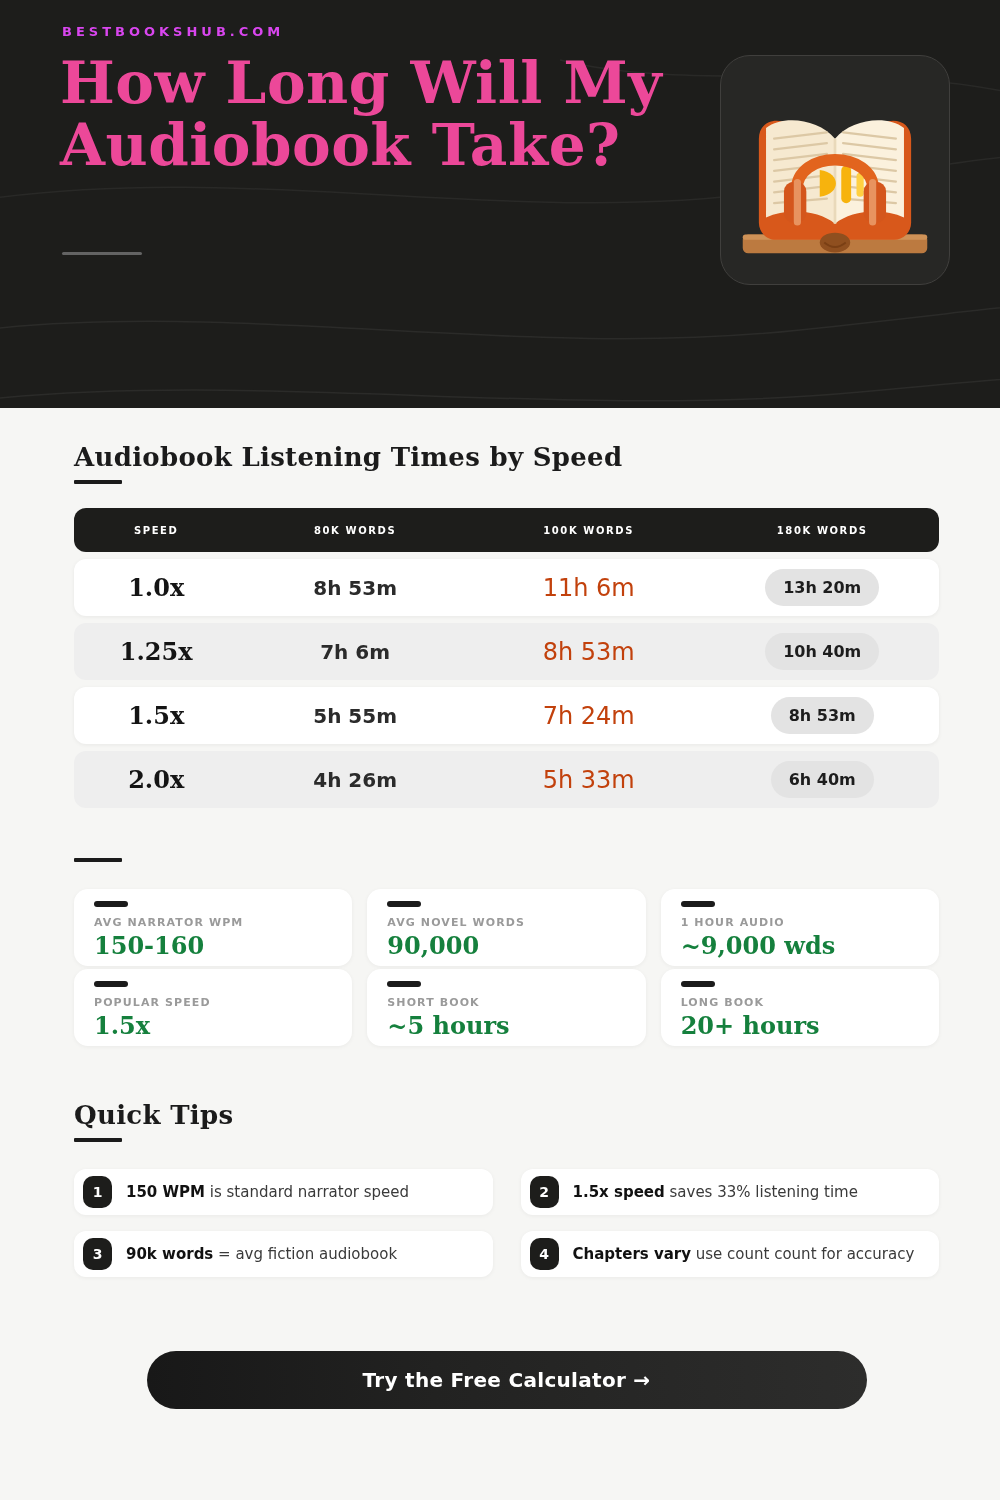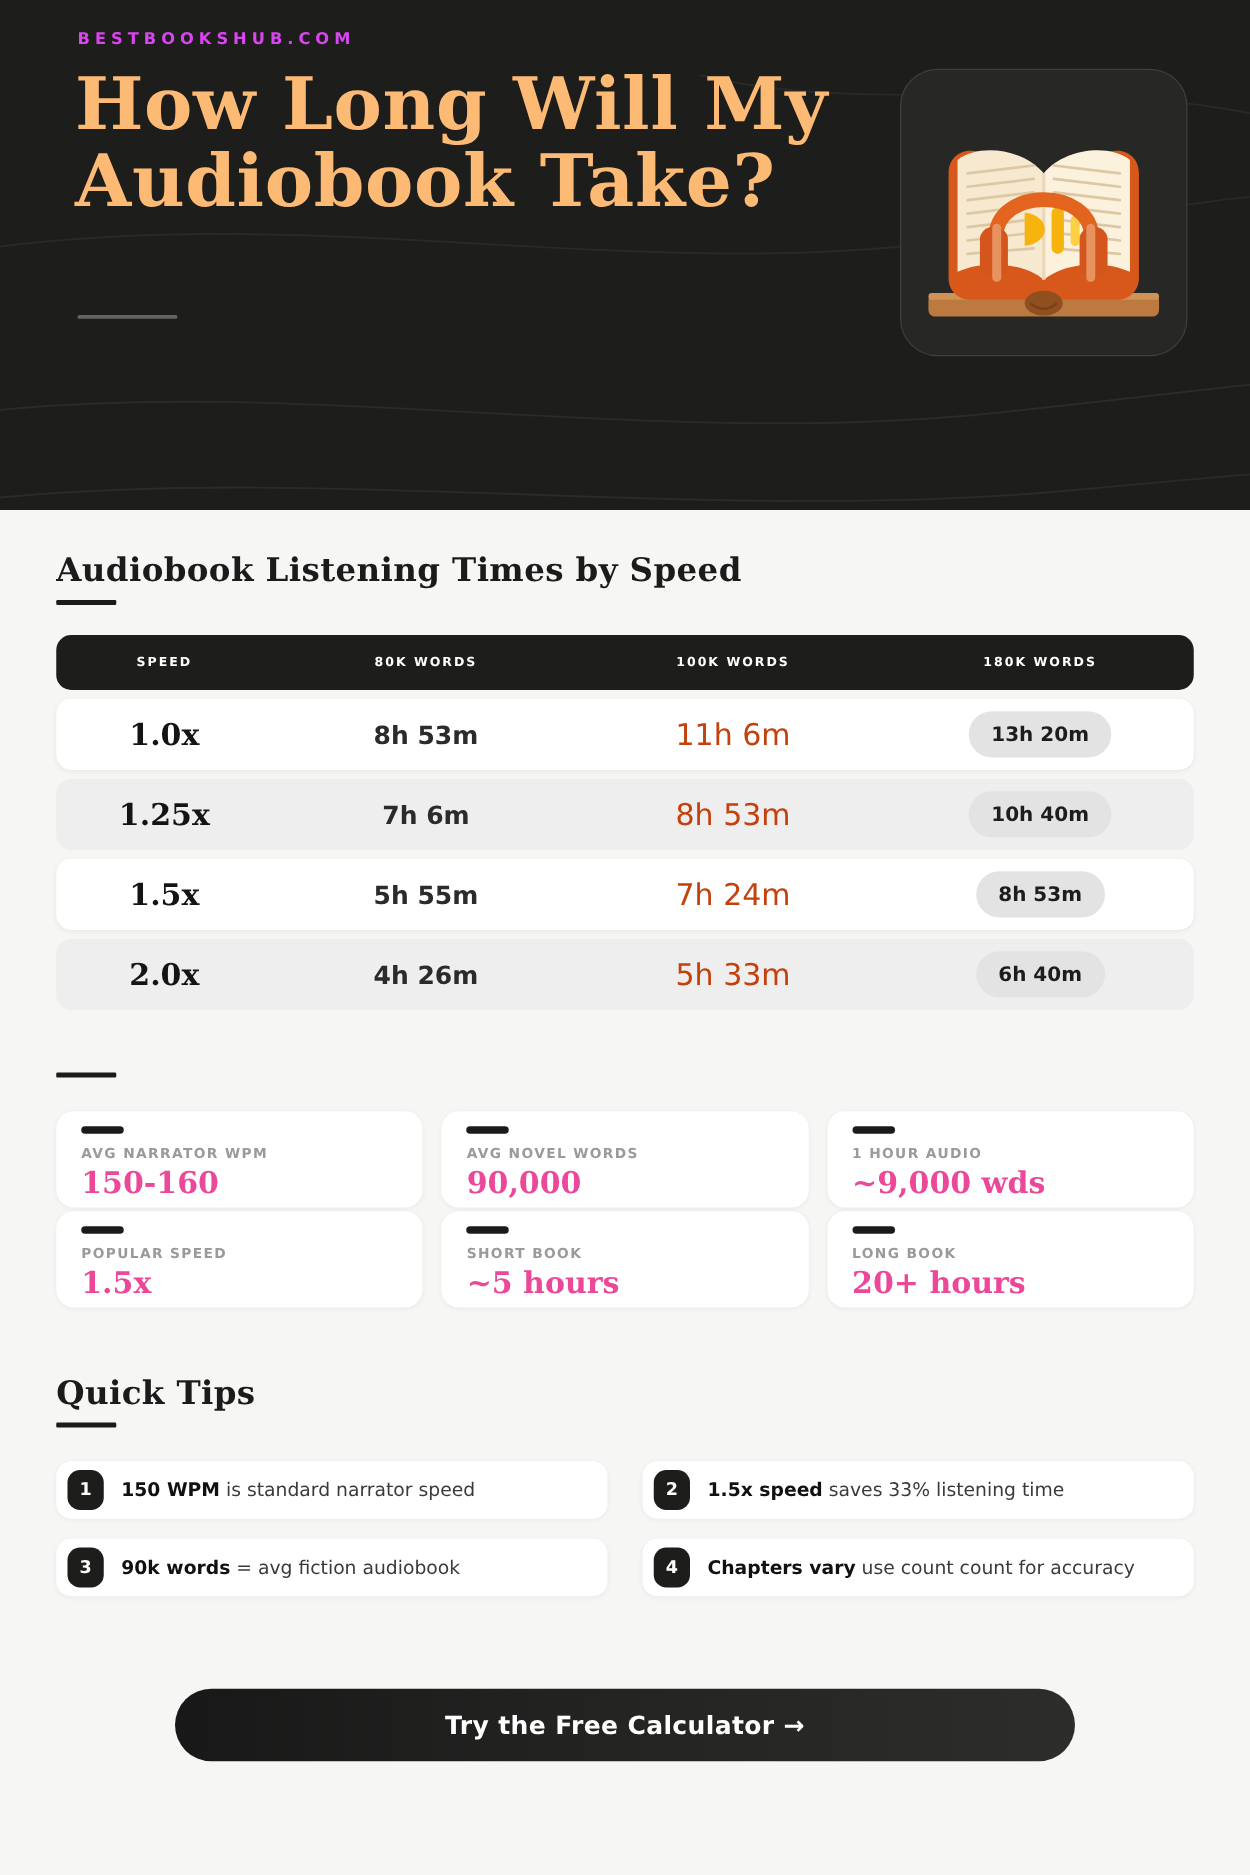--- a/index.html
+++ b/index.html
@@ -12,37 +12,37 @@
   
   .hero { position:relative; height:408px; background:#1d1d1b; color:#fff; }
   .hero-curves { position:absolute; inset:0; width:100%; height:100%; }
   .site-name {
     position:absolute; left:62px; top:24px;
     font-size:13px; font-weight:bold; letter-spacing:4px; color:#d946ef;
   }
   .headline {
     position:absolute; left:60px; top:52px; width:640px;
     font-family:"DejaVu Serif", serif; font-weight:bold;
-    font-size:58px; line-height:1.07; color:#fdba74; letter-spacing:0.5px;
+    font-size:58px; line-height:1.07; color:#ec4899; letter-spacing:0.5px;
   }
   .subtitle {
     position:absolute; left:62px; top:220px;
     font-size:19px; letter-spacing:1px; color:#9a9a9a;
   }
   .subtitle-rule {
     position:absolute; left:62px; top:252px;
     width:80px; height:3px; background:#636363; border-radius:2px;
   }
   .icon-tile {
     position:absolute; left:720px; top:55px; width:230px; height:230px;
     background:#272725; border:1px solid #403f3d; border-radius:30px;
     display:flex; align-items:center; justify-content:center;
   }
   
-  .content { padding:34px 45px 0; }
+  .content { padding:34px 61px 0;margin-left:13px; }
   .section-title {
     font-family:"DejaVu Serif", serif; font-weight:bold;
     font-size:26px; color:#1b1b1b; letter-spacing:0.3px;
   }
   .title-rule { width:48px; height:4px; background:#1b1b1b; margin-top:8px; border-radius:1px; }
   
   .speed-table { margin-top:24px; }
   .thead, .trow {
     display:grid; grid-template-columns:19% 27% 27% 27%;
     align-items:center; text-align:center;
@@ -70,21 +70,21 @@
     background:#fff; border-radius:14px; height:77px; padding:12px 20px;
     box-shadow:0 1px 4px rgba(0,0,0,0.05);
   }
   .fact-dash { width:34px; height:6px; background:#1b1b1b; border-radius:3px; }
   .fact-label {
     margin-top:9px; font-size:11px; font-weight:bold;
     letter-spacing:1.1px; color:#9a9a9a;
   }
   .fact-value {
     margin-top:2px; font-family:"DejaVu Serif", serif; font-weight:bold;
-    font-size:24px; color:#ec4899;
+    font-size:24px; color:#15803d;
   }
   
   .tips { margin-top:54px; }
   .tips-grid {
     display:grid; grid-template-columns:1fr 1fr; gap:16px 28px; margin-top:27px;
   }
   .tip-card {
     background:#fff; border-radius:12px; height:46px;
     display:flex; align-items:center; gap:14px; padding:0 9px 0 9px;
     box-shadow:0 1px 4px rgba(0,0,0,0.05);

